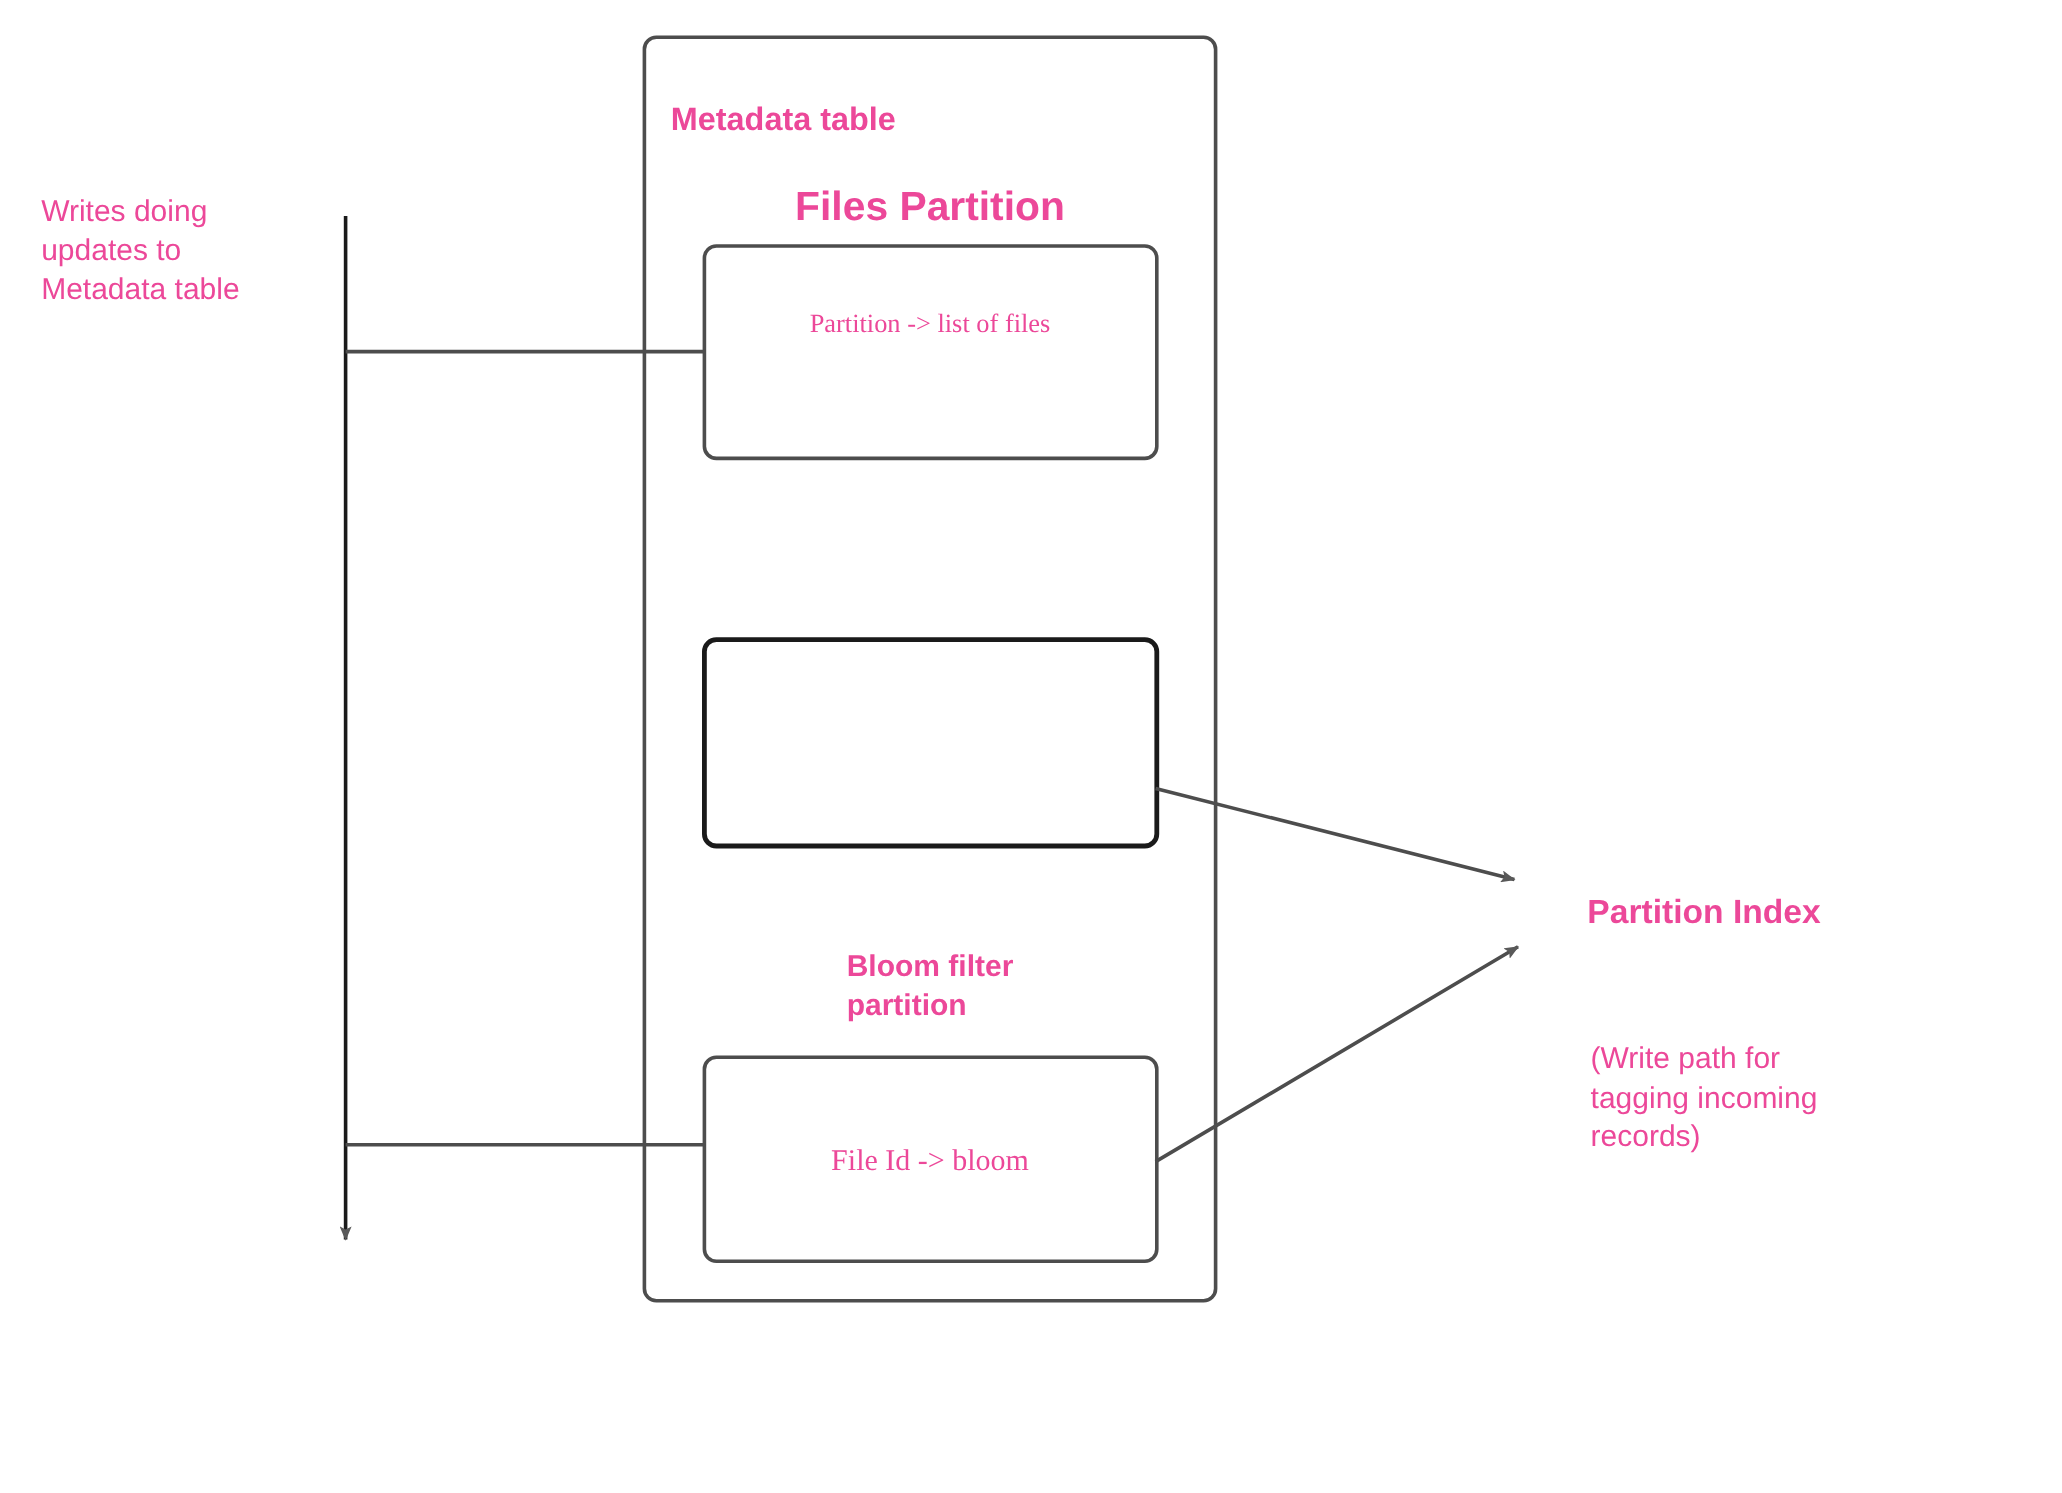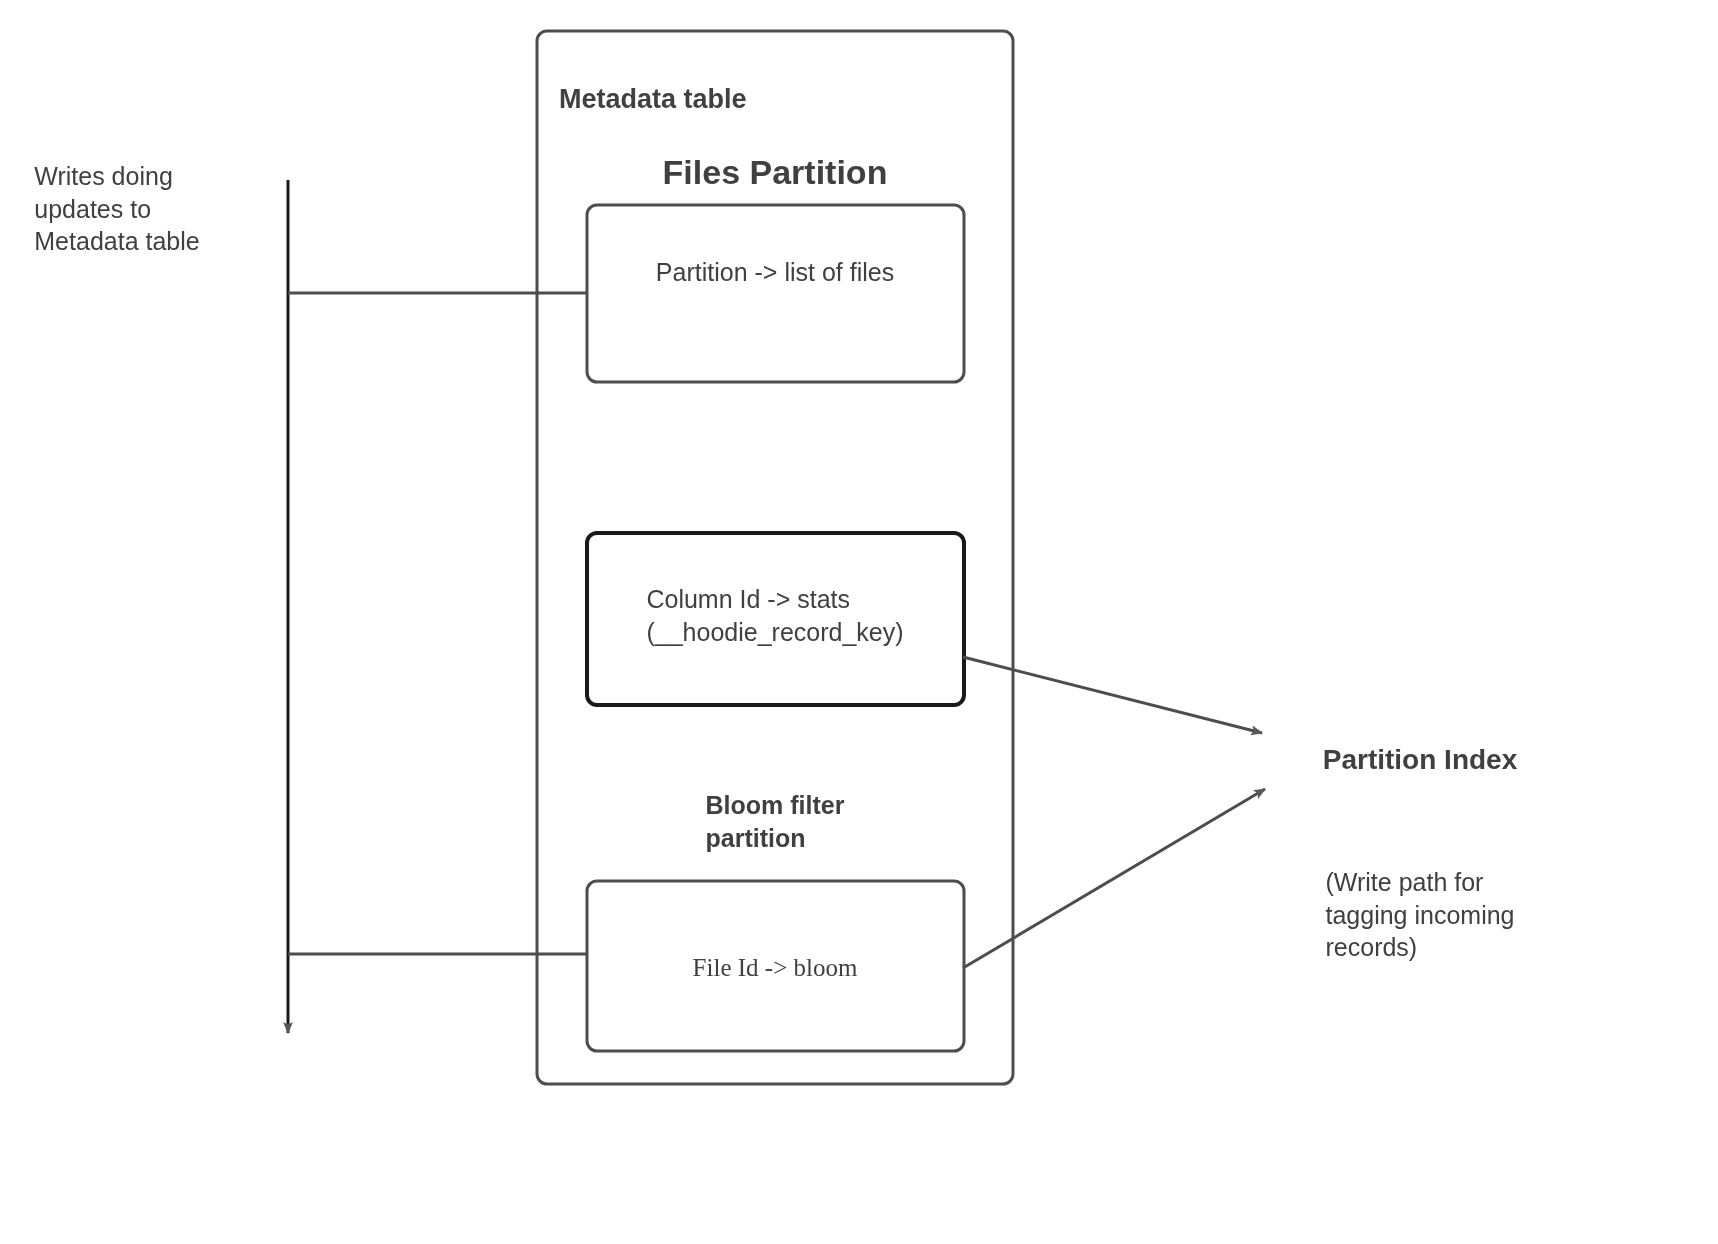--- a/index.html
+++ b/index.html
@@ -26,21 +26,21 @@
     top: 0;
     width: 1718px;
     height: 1244px;
   }
   .txt {
     position: absolute;
     margin: 0;
     padding: 0;
     line-height: 1.30;
     white-space: pre;
-    color: #404040;
+    color: #ec4899;
     font-family: "Liberation Sans", sans-serif;
   }
   .center {
     transform: translateX(-50%);
   }
   .bold {
     font-weight: bold;
   }
   .normal {
     font-weight: normal;
@@ -80,25 +80,23 @@
 
     <path d="M 963 657 L 1262 733" fill="none" stroke="#4d4d4d" stroke-width="3" marker-end="url(#arrowhead-right)"></path>
 
     <path d="M 963 968 L 1265 789" fill="none" stroke="#4d4d4d" stroke-width="3" marker-end="url(#arrowhead-right)"></path>
   </svg>
 
   <div class="txt bold" style="left:559px; top:82px; font-size:27px;">Metadata table</div>
 
   <div class="txt bold center" style="left:775px; top:150px; font-size:34px;">Files Partition</div>
 
-  <div class="txt normal center" style="left:775px; top:256px; font-size:25px;">Partition -&gt; list of files</div>
+  <div class="txt normal center" style="left:775px; top:256px; font-size:22px;font-family:Liberation Serif, serif;">Partition -&gt; list of files</div>
 
 
-  <div class="txt normal center multi" style="left:775px; top:583px; font-size:25px;">Column Id  -&gt; stats
-(__hoodie_record_key)</div>
 
   <div class="txt bold center multi" style="left:775px; top:789px; font-size:25px;">Bloom filter
 partition</div>
 
   <div class="txt normal center" style="left:775px; top:952px; font-size:25px;font-family:Liberation Serif, serif;">File Id -&gt; bloom</div>
 
   <div class="txt normal center multi" style="left:117px; top:160px; font-size:25px;">Writes doing
 updates to
 Metadata table</div>
 

